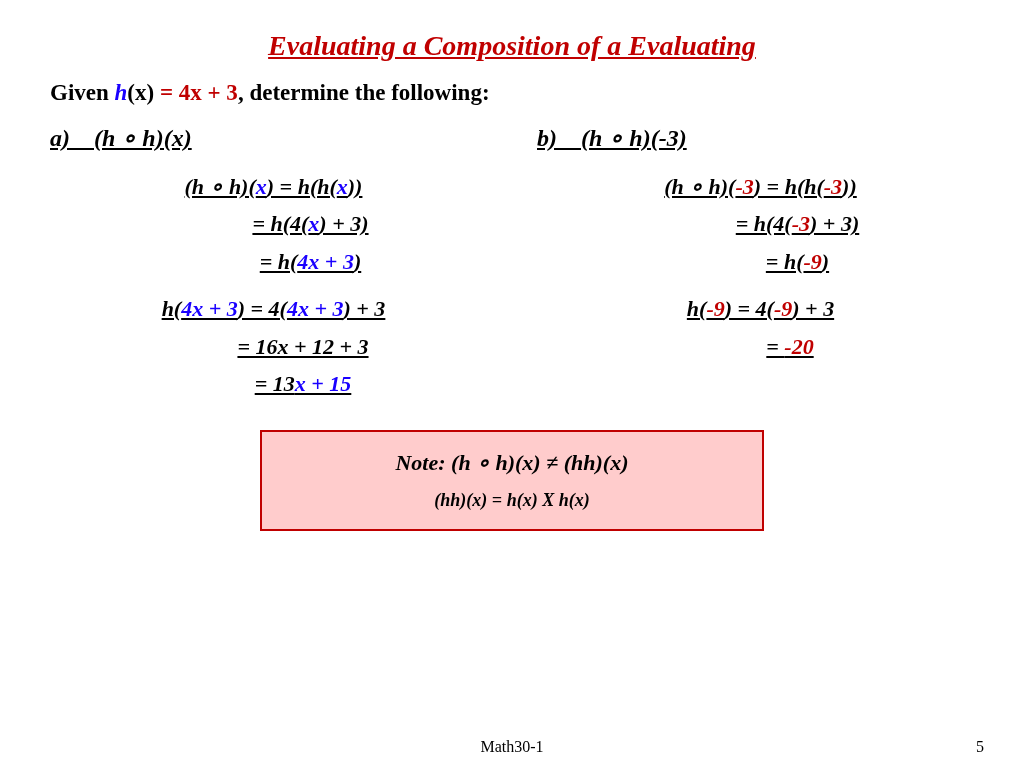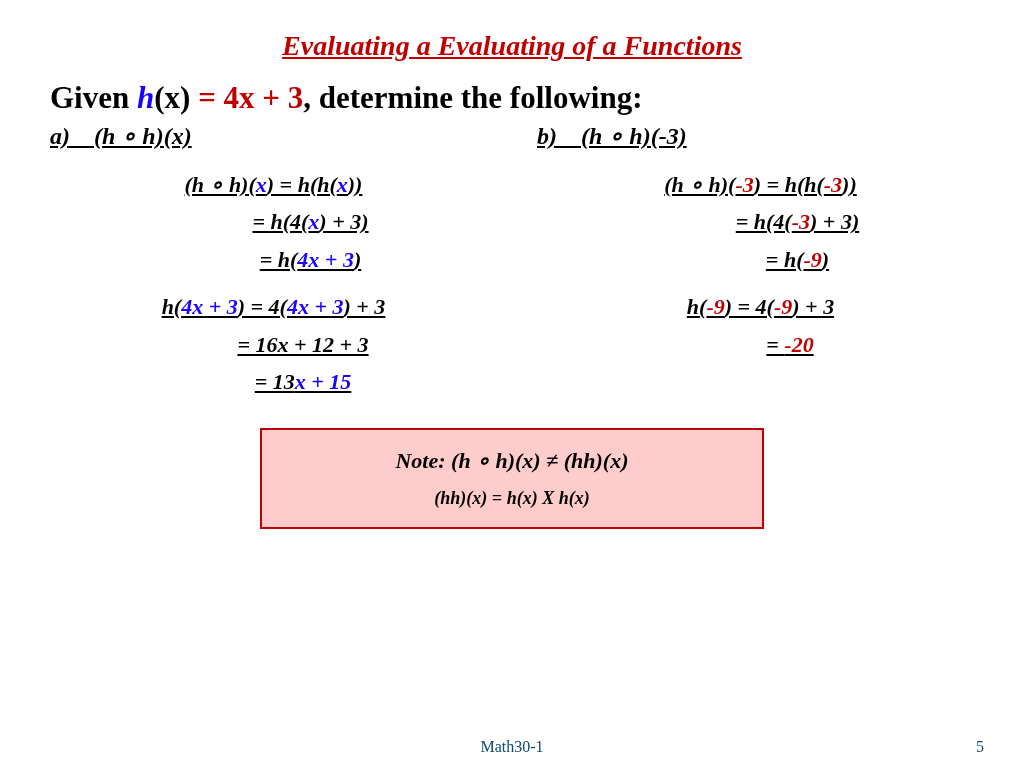--- a/index.html
+++ b/index.html
@@ -23,23 +23,23 @@
       text-align: center;
       font-size: 28px;
       font-weight: bold;
       font-style: italic;
       color: #c00000;
       text-decoration: underline;
       margin-bottom: 18px;
       margin-top: 10px;
     }
     .given-line {
-      font-size: 31px;
-      font-weight: bold;
-      margin-bottom: 6px;
+      font-size: 23px;
+      font-weight: bold;
+      margin-bottom: 18px;
       margin-left: 10px;
     }
     .two-col {
       display: flex;
       flex-direction: row;
       width: 100%;
       text-decoration: underline;
     }
     .col-left {
       flex: 1;
@@ -95,29 +95,29 @@
     }
     .footer {
       position: absolute;
       bottom: 12px;
       left: 8px;
       right: 0;
       display: flex;
       justify-content: space-between;
       padding: 0 40px;
       font-size: 16px;
-      color: #0c4a6e;
+      color: #000000;
     }
   </style>
 </head>
 <body>
 
 <div class="page">
 
-  <div class="title">Evaluating a Evaluating of a Functions</div>
+  <div class="title">Evaluating a Composition of a Evaluating</div>
 
   <div class="given-line">
     <span>Given </span><span class="blue bi">h</span><span class="black bold">(x)</span><span class="red bold"> = 4x + 3</span><span>, determine the following:</span>
   </div>
 
   <div class="two-col">
     <div class="col-left">
 
       <div class="part-label">
         <span class="blue bi">a)</span>

